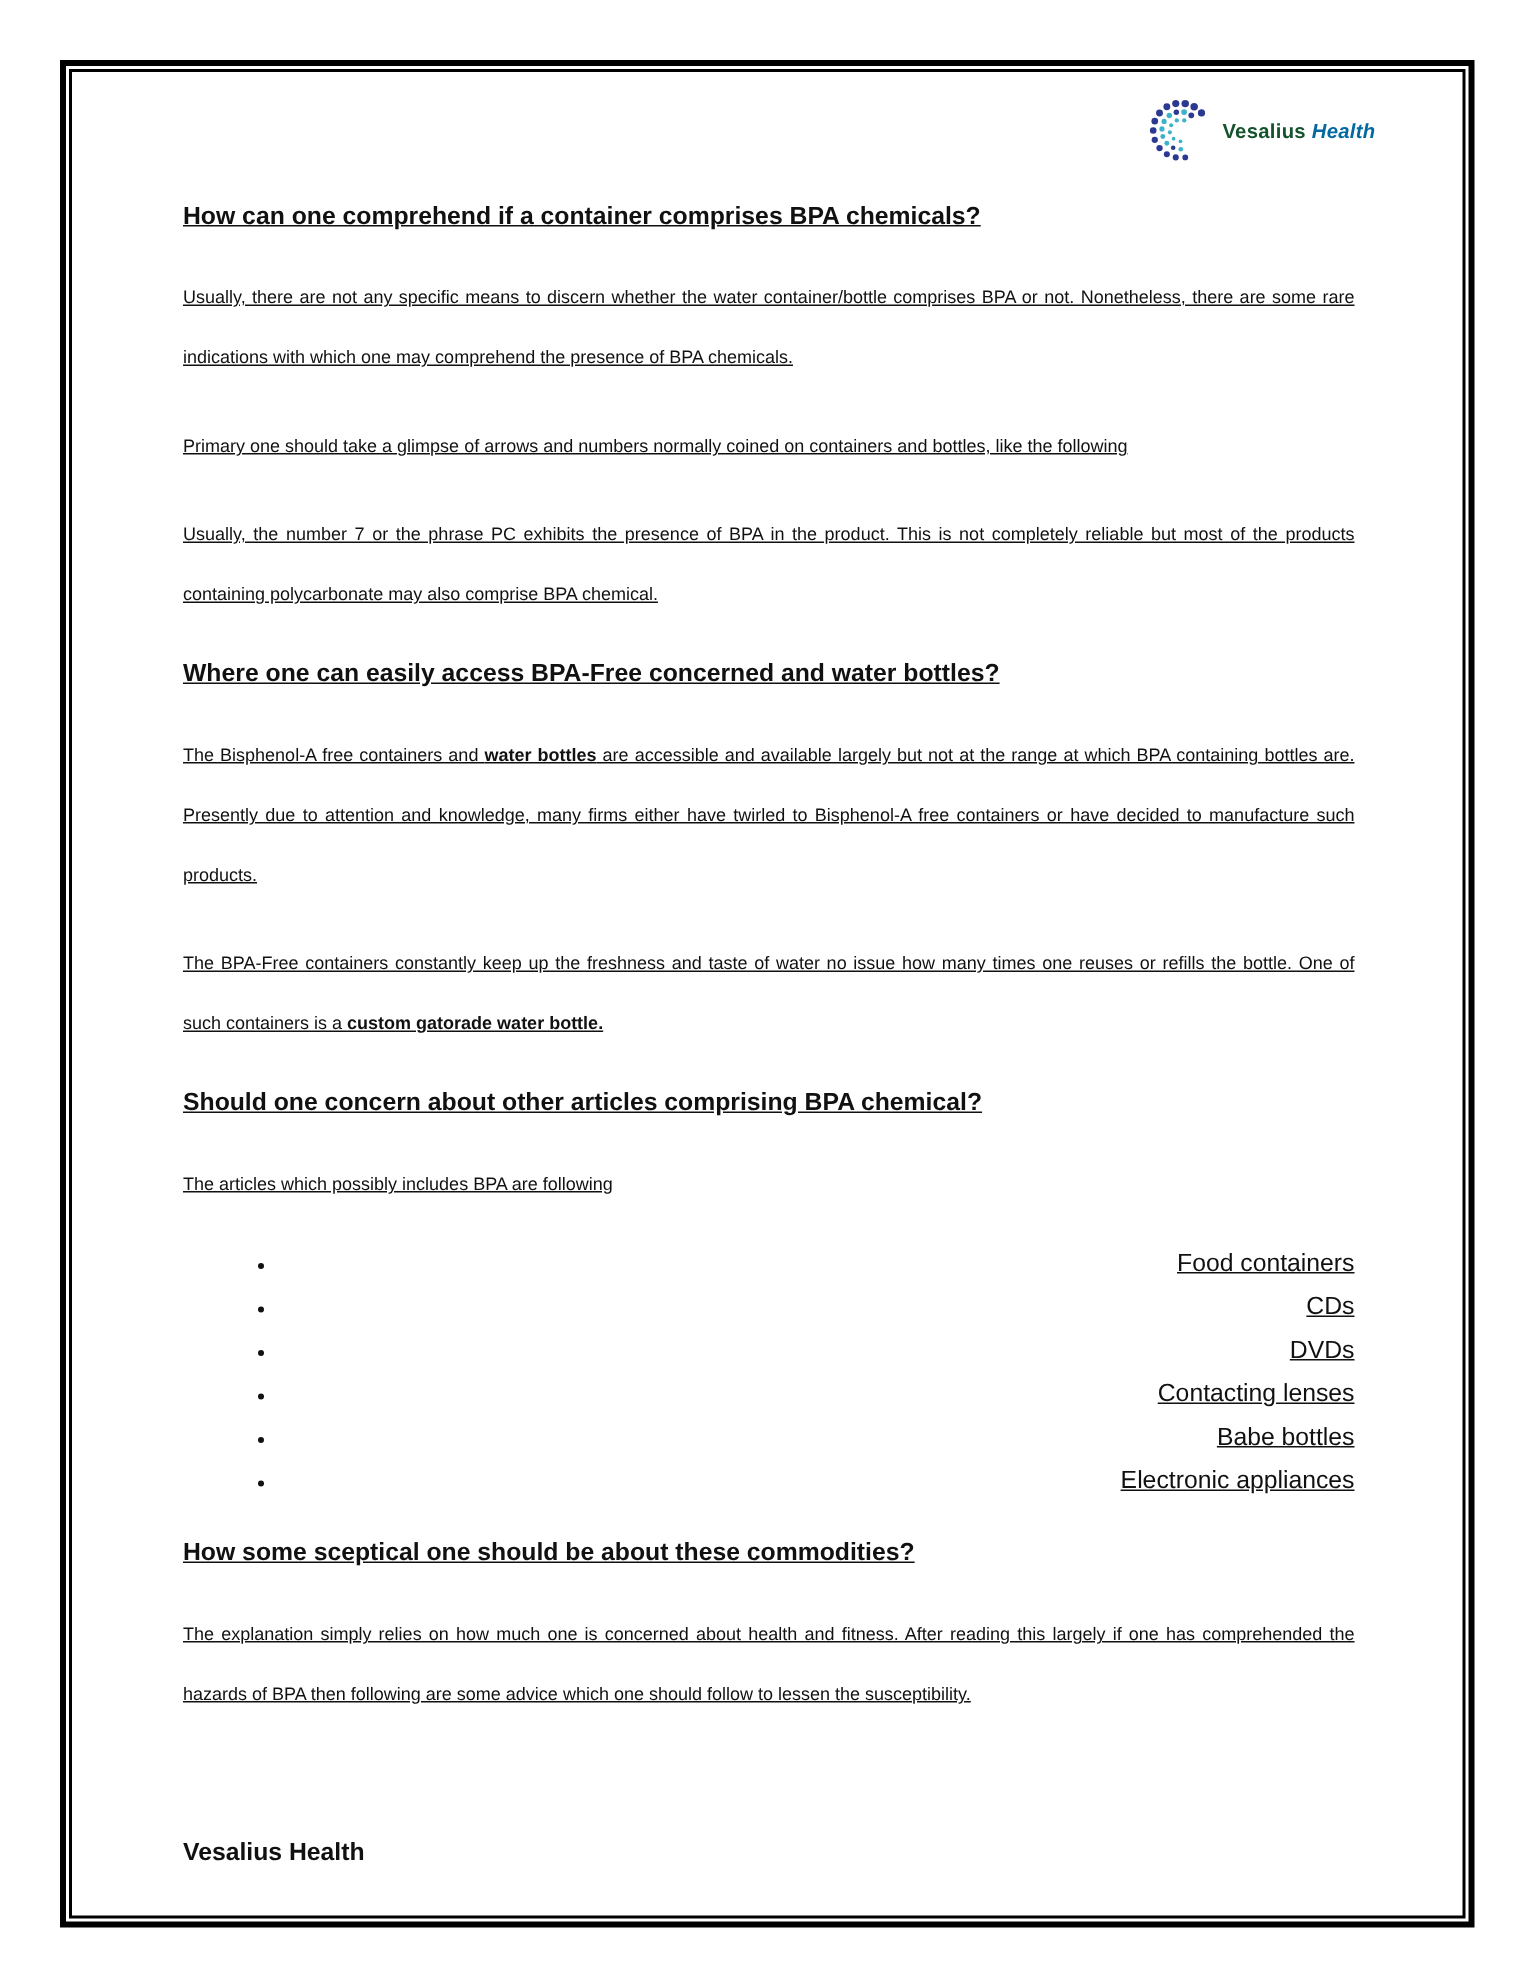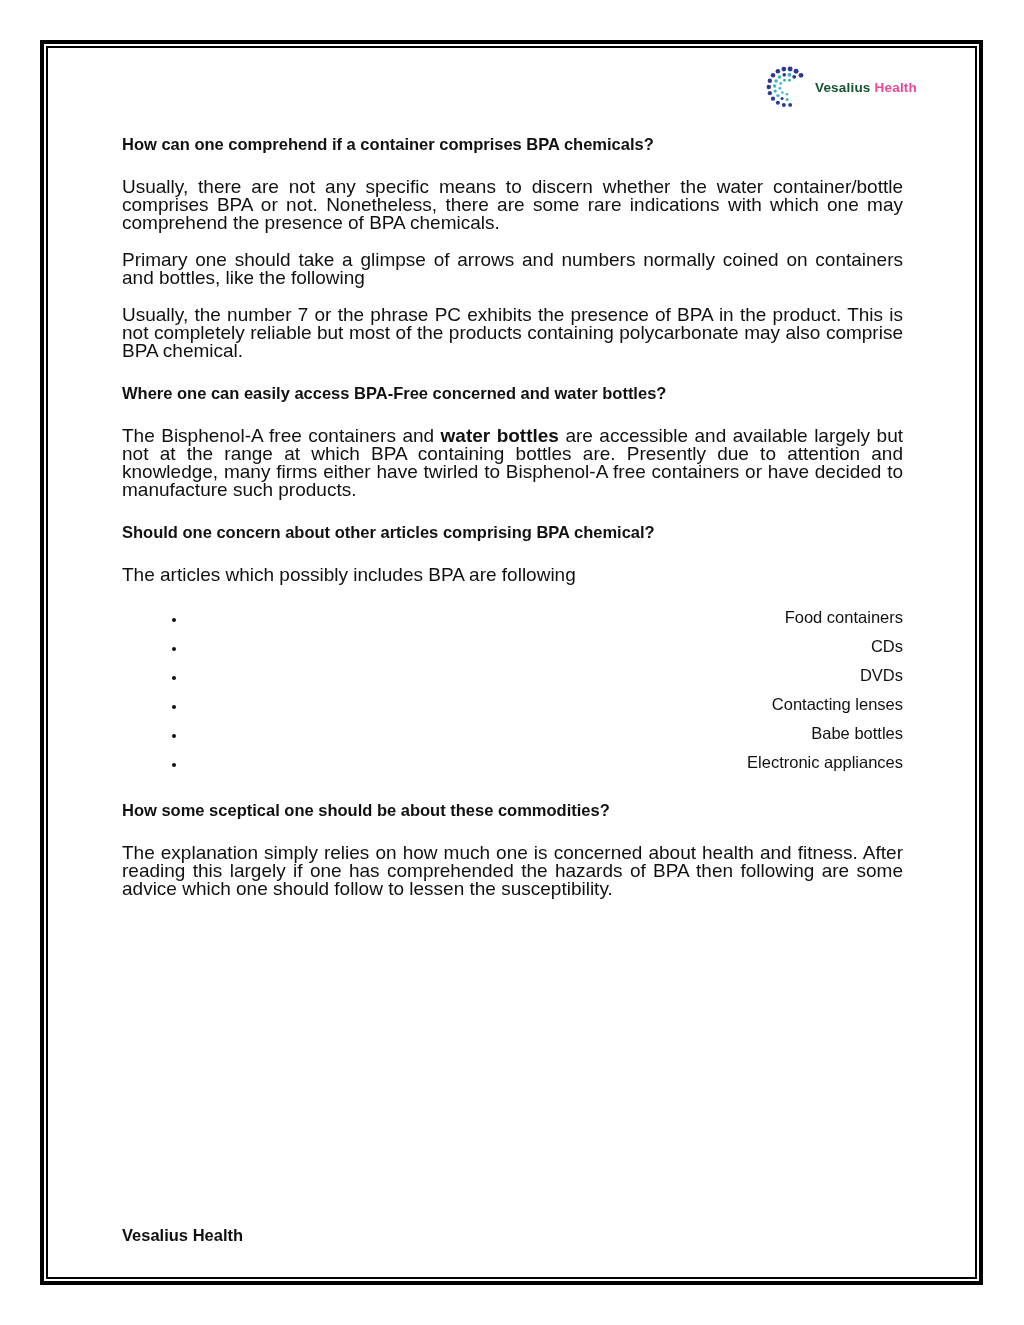--- a/index.html
+++ b/index.html
@@ -42,32 +42,32 @@
     margin-right: -14px;
   }
   .logo svg { display: block; }
   .logo-text {
     font-size: 13.5px;
     font-weight: bold;
     letter-spacing: 0.2px;
     white-space: nowrap;
   }
   .brand-name  { color: #14532d; }
-  .brand-suffix{ color: #ec4899; }
+  .brand-suffix{ color: #0369a1; font-style: italic; }
 
-  .doc { margin-top: 8px; }
+  .doc { margin-top: 8px; text-decoration: underline; }
   .doc h2 {
     font-size: 16.5px;
     line-height: 29px;
     margin: 0 0 19px 0;
     font-weight: bold;
   }
   .doc p {
-    font-size: 19px;
-    line-height: 18px;
+    font-size: 12px;
+    line-height: 40px;
     margin: 0 0 19px 0;
     text-align: justify;
   }
   .doc p.no-justify { text-align: left; }
   .doc ul {
     margin: 0 0 19px 0;
     padding-left: 64px;
     list-style: disc;
   }
   .doc li {
@@ -143,20 +143,21 @@
         <p>Usually, there are not any specific means to discern whether the water container/bottle comprises BPA or not. Nonetheless, there are some rare indications with which one may comprehend the presence of BPA chemicals.</p>
 
         <p>Primary one should take a glimpse of arrows and numbers normally coined on containers and bottles, like the following</p>
 
         <p>Usually, the number 7 or the phrase PC exhibits the presence of BPA in the product. This is not completely reliable but most of the products containing polycarbonate may also comprise BPA chemical.</p>
 
         <h2>Where one can easily access BPA-Free concerned and water bottles?</h2>
 
         <p><span>The Bisphenol-A free containers and </span><strong>water bottles</strong><span> are accessible and available largely but not at the range at which BPA containing bottles are. Presently due to attention and knowledge, many firms either have twirled to Bisphenol-A free containers or have decided to manufacture such products.</span></p>
 
+        <p><span>The BPA-Free containers constantly keep up the freshness and taste of water no issue how many times one reuses or refills the bottle. One of such containers is a </span><strong>custom gatorade water bottle.</strong></p>
 
         <h2>Should one concern about other articles comprising BPA chemical?</h2>
 
         <p class="no-justify">The articles which possibly includes BPA are following</p>
 
         <ul>
           <li>Food containers</li>
           <li>CDs</li>
           <li>DVDs</li>
           <li>Contacting lenses</li>

